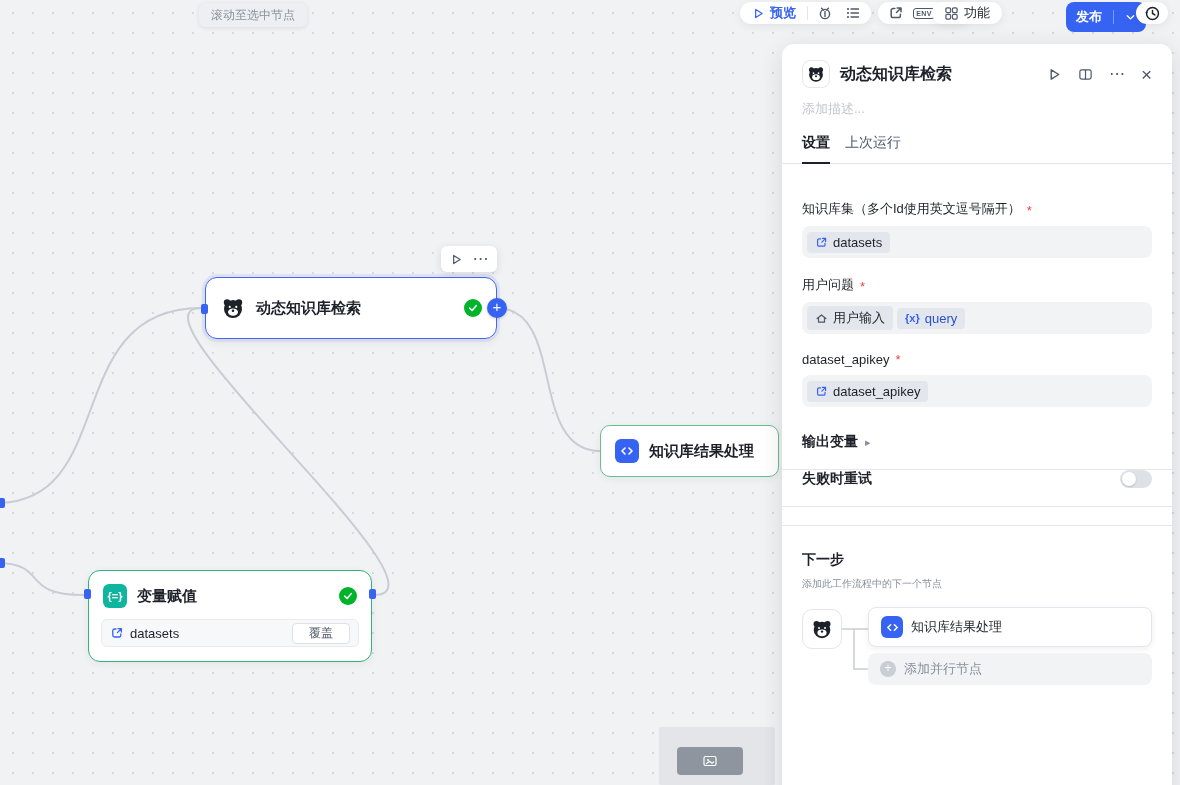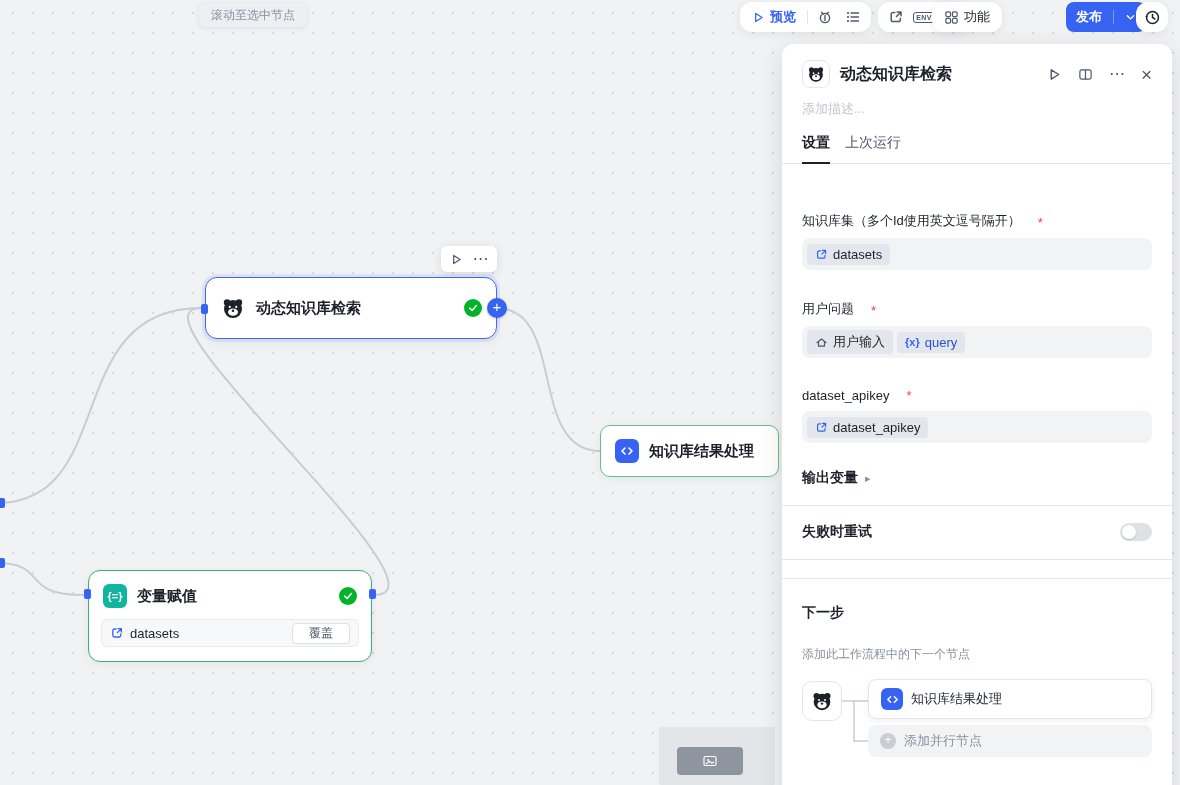--- a/index.html
+++ b/index.html
@@ -21,21 +21,21 @@
   .iconbox.blue{background:#3663f2}
   .iconbox.teal{background:#10b5a0;color:#fff;font-size:11px;font-weight:bold}
   .plusbtn{position:absolute;right:-11px;top:50%;margin-top:-10px;width:20px;height:20px;border-radius:50%;background:#3663f2;color:#fff;font-size:15px;line-height:18px;text-align:center;z-index:12;box-shadow:0 1px 3px rgba(29,33,41,.2)}
   .port{position:absolute;width:7px;height:10px;border-radius:2px;background:#3663f2;z-index:11}
   .node-tools{position:absolute;left:441px;top:246px;width:56px;height:26px;background:#fff;border-radius:6px;box-shadow:0 2px 8px rgba(29,33,41,.12);display:flex;align-items:center;justify-content:center;gap:10px;color:#4e5969;z-index:15}
   .badge-cover{margin-left:auto;border:1px solid #dde0e5;background:#fff;border-radius:4px;padding:1px 16px;font-size:12px;color:#4e5969}
   .minimap{position:absolute;left:659px;top:727px;width:116px;height:58px;background:#e3e5e9;z-index:5;border-radius:2px}
   .minimap-inner{position:absolute;left:18px;top:20px;width:66px;height:28px;background:#8f959e;border-radius:4px;display:flex;align-items:center;justify-content:center;color:#fff}
   
   .scroll-tip{position:absolute;left:199px;top:3px;height:24px;background:#edeff2;border-radius:6px;box-shadow:0 1px 4px rgba(29,33,41,.10);display:flex;align-items:center;padding:0 12px;font-size:12px;color:#868f9c;z-index:50}
-  .tgroup{position:absolute;top:2px;height:30px;background:#fff;border-radius:12px;box-shadow:0 2px 8px rgba(29,33,41,.08);display:flex;align-items:center;padding:0 4px;z-index:50}
+  .tgroup{position:absolute;top:2px;height:22px;background:#fff;border-radius:12px;box-shadow:0 2px 8px rgba(29,33,41,.08);display:flex;align-items:center;padding:0 4px;z-index:50}
   .tbtn{display:flex;align-items:center;gap:5px;padding:0 8px;height:28px;font-size:13px;border-radius:6px}
   .tbtn.preview{color:#3663f2;font-weight:bold}
   .iconbtn{width:28px;height:28px;display:flex;align-items:center;justify-content:center;color:#4e5969;border-radius:6px}
   .vsep{width:1px;height:14px;background:#e5e6eb;margin:0 3px;flex:none}
   .env-badge{font-size:7px;font-weight:bold;border:1.3px solid currentColor;border-radius:3px;padding:1px 2px;letter-spacing:.3px}
   .publish{position:absolute;left:1066px;top:2px;height:30px;background:#3663f2;border-radius:8px;color:#fff;display:flex;align-items:center;padding:0 10px;gap:8px;font-size:13px;font-weight:bold;z-index:50}
   .publish .vsep{background:rgba(255,255,255,.35)}
   
   .panel{position:absolute;left:782px;top:44px;width:390px;height:780px;background:#fff;border-radius:12px;box-shadow:0 6px 24px rgba(29,33,41,.12);z-index:40;display:flex;flex-direction:column}
   .p-head{padding:16px 20px 0}
@@ -44,38 +44,38 @@
   .p-title{font-size:16px;font-weight:bold;flex:1}
   .hicons{display:flex;align-items:center;gap:16px;color:#4e5969}
   .more-glyph{font-size:16px;line-height:1}
   .close-glyph{font-size:19px;line-height:1;color:#4e5969}
   .p-desc{margin-top:12px;font-size:13px;color:#c2c7cf}
   .tabs{display:flex;gap:15px;margin:16px -20px 0;padding:0 20px;border-bottom:1px solid #e5e6eb}
   .tab{font-size:14px;padding-bottom:10px;color:#4e5969}
   .tab.active{color:#1d2129;font-weight:bold;border-bottom:2px solid #1d2129;margin-bottom:-1px}
   .p-body{flex:1;overflow:hidden;padding:18px 20px}
   .sec-title{font-size:14px;font-weight:bold}
-  .f-label{margin-top:30px;font-size:13px;color:#1d2129;display:flex;gap:17px;align-items:flex-end}
+  .f-label{margin-top:18px;font-size:13px;color:#1d2129;display:flex;gap:6px;align-items:flex-end}
   .star{color:#f53f3f}
   .f-input{margin-top:8px;height:32px;background:#f2f3f5;border-radius:8px;display:flex;align-items:center;padding:0 5px;gap:4px}
   .chip{display:inline-flex;align-items:center;gap:5px;background:#e3e6ec;border-radius:4px;padding:3px 8px;font-size:13px;color:#1d2129}
   .chip .cicon{display:flex;color:#3663f2}
   .chip .cicon.gray{color:#4e5969}
   .varx{color:#3663f2;font-weight:bold;font-size:11px}
   .varname{color:#2952cc}
   .out-row{margin-top:26px;display:flex;align-items:center;gap:7px}
   .tri{color:#86909c;font-size:11px;line-height:1}
   .divider{height:1px;background:#e5e6eb;margin:18px -20px 0}
-  .row-between{margin-top:17px;display:flex;align-items:center;justify-content:space-between}
+  .row-between{display:flex;align-items:center;justify-content:space-between}
   .toggle{width:32px;height:18px;border-radius:9px;background:#dee1e6;position:relative;flex:none}
   .toggle::after{content:"";position:absolute;left:2px;top:2px;width:14px;height:14px;border-radius:50%;background:#fff;box-shadow:0 1px 2px rgba(0,0,0,.18)}
   .label-with-q{display:flex;align-items:center;gap:6px}
   .qicon{width:14px;height:14px;border-radius:50%;border:1px solid #a9b0ba;color:#868f9c;font-size:9px;display:flex;align-items:center;justify-content:center}
   .select{display:flex;align-items:center;gap:6px;border:1px solid #dde0e5;border-radius:6px;padding:3px 9px;font-size:13px;color:#4e5969;background:#fff}
-  .next-hint{margin-top:24px;font-size:12px;color:#86909c}
+  .next-hint{margin-top:8px;font-size:10px;color:#86909c}
   .flow{margin-top:16px;display:flex;align-items:flex-start}
   .flow-avatar{width:40px;height:40px;border:1px solid #e5e6eb;border-radius:10px;display:flex;align-items:center;justify-content:center;margin-top:2px;background:#fff;flex:none}
   .flow-conn{flex:none}
   .flow-stack{flex:1}
   .next-card{height:40px;border:1px solid #e5e6eb;border-radius:8px;background:#fff;box-shadow:0 2px 6px rgba(29,33,41,.07);display:flex;align-items:center;gap:8px;padding:0 12px;font-size:13px}
   .next-card .iconbox{width:22px;height:22px}
   .add-parallel{margin-top:6px;height:32px;background:#f2f3f5;border-radius:8px;display:flex;align-items:center;gap:8px;padding:0 12px;font-size:13px;color:#86909c}
   .pluscirc{width:16px;height:16px;border-radius:50%;background:#c9cdd4;color:#fff;font-size:12px;line-height:15px;text-align:center;flex:none}
   svg.ic{display:block}
 </style>

